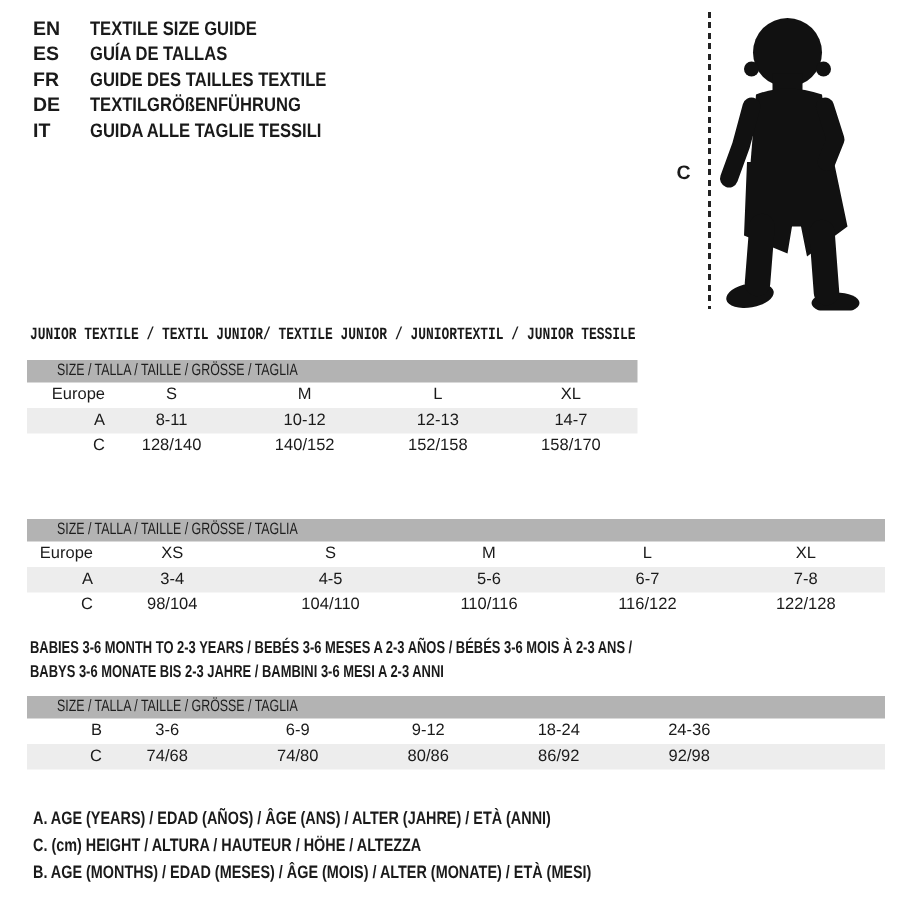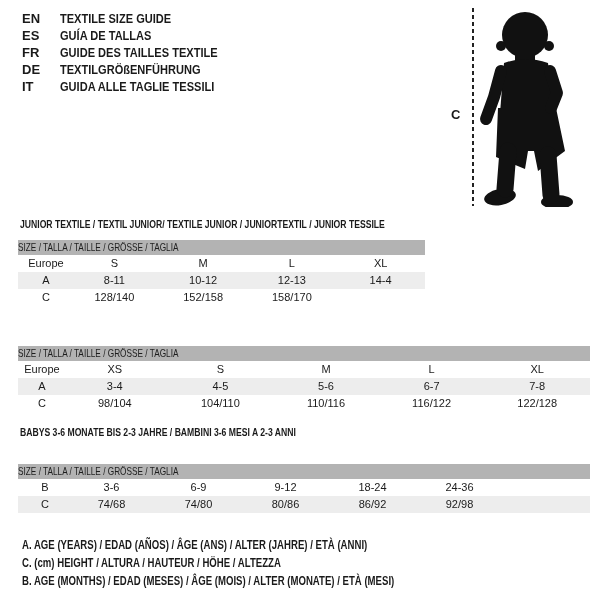--- a/index.html
+++ b/index.html
@@ -22,33 +22,33 @@
     background:repeating-linear-gradient(to bottom,#222 0 4px,transparent 4px 7px);}
   .measure-label{position:absolute;left:451px;top:107px;font-size:13px;font-weight:bold;}
   .baby-svg{position:absolute;left:478px;top:5px;}
 
   
   .t-title{position:absolute;left:20px;font-size:11.5px;font-weight:bold;line-height:16px;white-space:nowrap;}
   .sub{font-size:8px;vertical-align:-2px;}
 
   
   .sizetable{position:absolute;left:18px;font-size:11px;}
-  .hdr-bar{height:15px;line-height:15px;background:var(--hdr,#b3b3b3);padding-left:0;color:#1d1d1d;}
+  .hdr-bar{height:15px;line-height:15px;background:var(--hdr,#b3b3b3);padding-left:20px;color:#1d1d1d;}
   .trow{display:grid;height:17px;line-height:17px;}
   .t1 .trow{grid-template-columns:52px repeat(4,1fr);}
   .t2 .trow{grid-template-columns:44px repeat(5,1fr);}
   .t3 .trow{grid-template-columns:50px repeat(6,1fr);}
   .trow.stripe{background:var(--stripe,#ededed);}
   .cell{overflow:hidden;}
-  .cell.lab{text-align:center;padding-left:4px;}
+  .cell.lab{text-align:right;padding-left:4px;}
   .cell.val{text-align:center;}
   .t1{top:240px;width:407px;}
   .t2{top:346px;width:572px;}
   .t3{top:464px;width:572px;}
-  #title-1{top:216px;}
+  #title-1{top:216px;font-family:Liberation Mono, monospace;}
   #title-2{top:321px;}
   #title-3{top:424px;}
 
   
   .footnotes{position:absolute;left:22px;top:536px;font-size:12px;font-weight:bold;line-height:18px;}
   .foot-line{white-space:nowrap;}
 </style>
 </head>
 <body>
 
@@ -111,25 +111,26 @@
           <div class="cell val">S</div>
           <div class="cell val">M</div>
           <div class="cell val">L</div>
           <div class="cell val">XL</div>
         </div>
         <div class="trow stripe">
           <div class="cell lab">A</div>
           <div class="cell val">8-11</div>
           <div class="cell val">10-12</div>
           <div class="cell val">12-13</div>
-          <div class="cell val">14-4</div>
+          <div class="cell val">14-7</div>
         </div>
         <div class="trow">
           <div class="cell lab">C</div>
           <div class="cell val">128/140</div>
+          <div class="cell val">140/152</div>
           <div class="cell val">152/158</div>
           <div class="cell val">158/170</div>
         </div>
       </div>
   </div>
 
   <div class="sizetable t2">
     <div class="hdr-bar">
       <span class="cond75">SIZE / TALLA / TAILLE / GRÖSSE / TAGLIA</span>
     </div>
@@ -155,20 +156,21 @@
           <div class="cell val">98/104</div>
           <div class="cell val">104/110</div>
           <div class="cell val">110/116</div>
           <div class="cell val">116/122</div>
           <div class="cell val">122/128</div>
         </div>
       </div>
   </div>
 
   <div class="t-title" id="title-3">
+    <div><span class="cond75">BABIES 3-6 MONTH TO 2-3 YEARS / BEBÉS 3-6 MESES A 2-3 AÑOS / BÉBÉS 3-6 MOIS À 2-3 ANS /</span></div>
     <div><span class="cond75">BABYS 3-6 MONATE BIS 2-3 JAHRE / BAMBINI 3-6 MESI A 2-3 ANNI</span></div>
   </div>
   <div class="sizetable t3">
     <div class="hdr-bar">
       <span class="cond75">SIZE / TALLA / TAILLE / GRÖSSE / TAGLIA</span>
     </div>
     <div>
         <div class="trow">
           <div class="cell lab">B</div>
           <div class="cell val">3-6</div>

